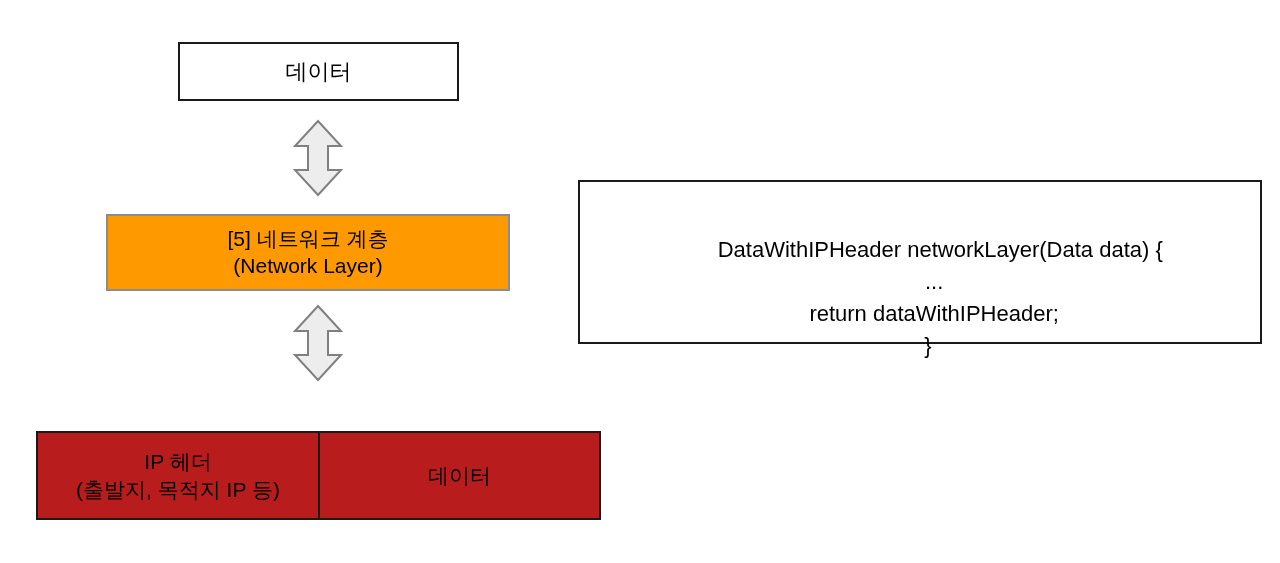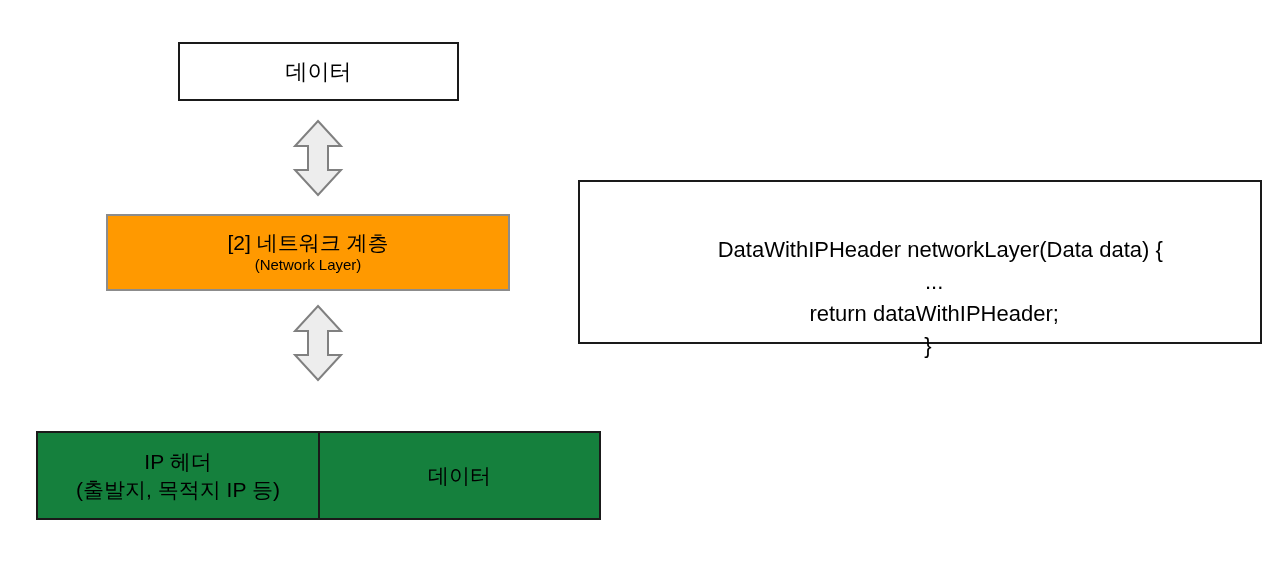--- a/index.html
+++ b/index.html
@@ -52,21 +52,21 @@
     left: 106px;
     top: 214px;
     width: 404px;
     height: 77px;
     background: #FF9900;
     border: 2px solid #8c8c8c;
     flex-direction: column;
     font-size: 21px;
   }
   .layer-box .line2 {
-    font-size: 15px;
+    font-size: 21px;
   }
 
   
   .code-box {
     position: absolute;
     left: 578px;
     top: 180px;
     width: 684px;
     height: 164px;
     box-sizing: border-box;
@@ -83,21 +83,21 @@
   
   .packet-row {
     position: absolute;
     left: 36px;
     top: 431px;
     width: 565px;
     height: 89px;
     box-sizing: border-box;
     border: 2px solid #1a1a1a;
     display: flex;
-    background: #15803d;
+    background: #b91c1c;
   }
   .packet-cell {
     box-sizing: border-box;
     display: flex;
     align-items: center;
     justify-content: center;
     text-align: center;
     white-space: pre-line;
     line-height: 1.3;
     font-size: 21px;
@@ -133,21 +133,21 @@
     <span>데이터</span>
   </div>
 
   <div class="arrow arrow-upper">
     <svg viewBox="0 0 52 78" xmlns="http://www.w3.org/2000/svg" aria-hidden="true">
       <polygon points="26,2 49,27 36,27 36,51 49,51 26,76 3,51 16,51 16,27 3,27" fill="#EDEDED" stroke="#808080" stroke-width="2" stroke-linejoin="miter"></polygon>
     </svg>
   </div>
 
   <div class="box layer-box">
-    <span class="line1">[2] 네트워크 계층</span>
+    <span class="line1">[5] 네트워크 계층</span>
     <span class="line2">(Network Layer)</span>
   </div>
 
   <div class="arrow arrow-lower">
     <svg viewBox="0 0 52 78" xmlns="http://www.w3.org/2000/svg" aria-hidden="true">
       <polygon points="26,2 49,27 36,27 36,51 49,51 26,76 3,51 16,51 16,27 3,27" fill="#EDEDED" stroke="#808080" stroke-width="2" stroke-linejoin="miter"></polygon>
     </svg>
   </div>
 
   <div class="code-box">

